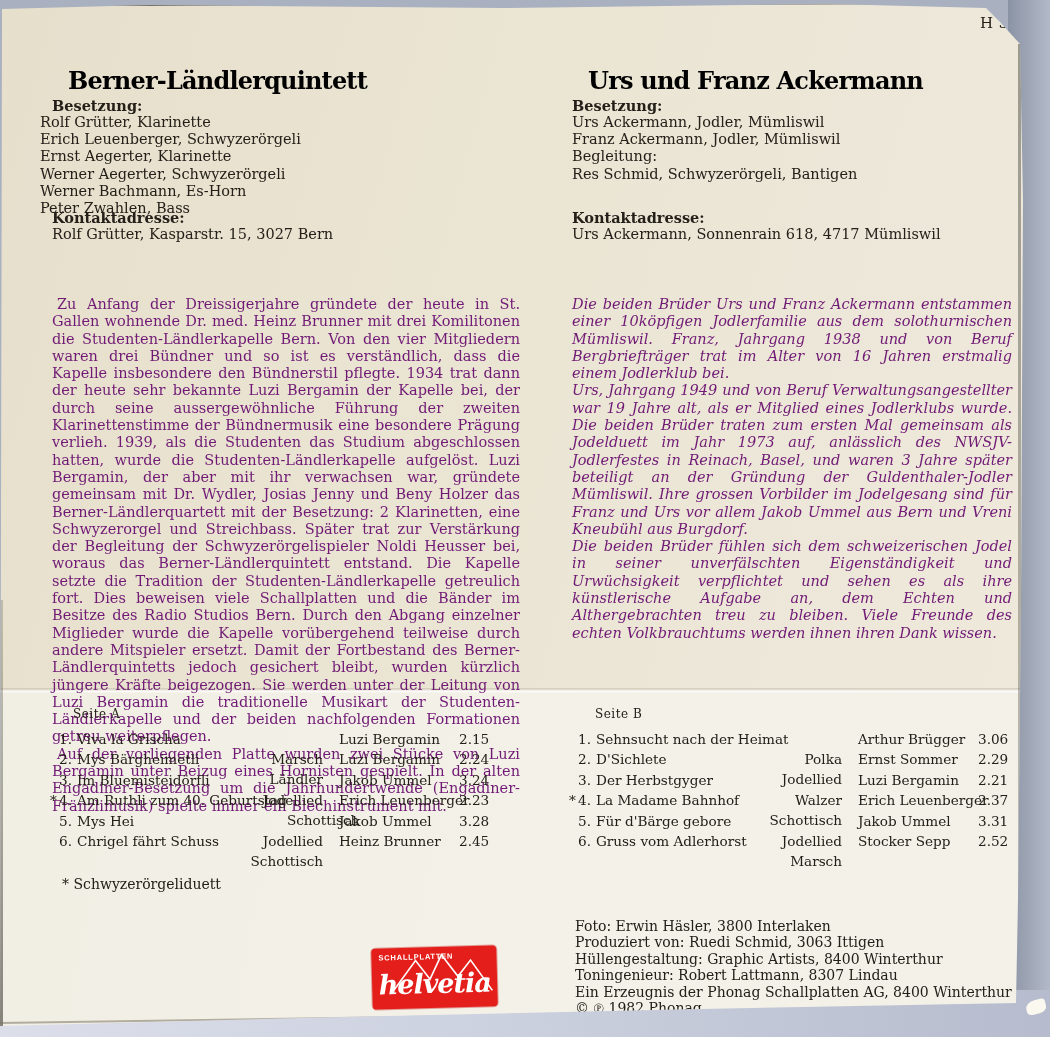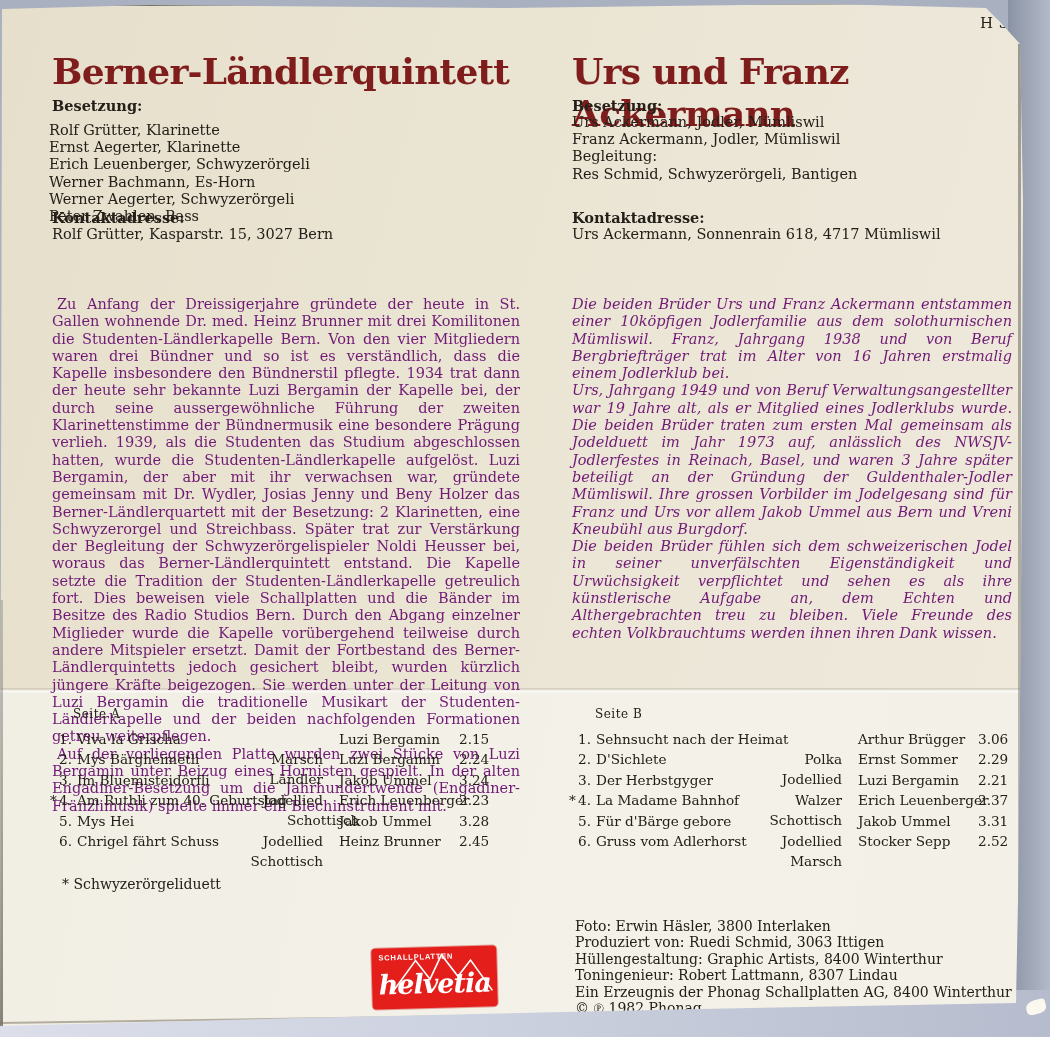--- a/index.html
+++ b/index.html
@@ -31,21 +31,21 @@
     background:linear-gradient(180deg,rgba(80,75,60,0.25),rgba(60,58,50,0.6));}
   .edge-right{position:absolute;left:1018px;top:44px;width:3px;height:960px;
     background:linear-gradient(180deg,rgba(90,88,80,0.55),rgba(120,118,108,0.4));}
   .edge-bottom{position:absolute;left:0;top:1022px;width:1020px;height:2px;
     background:rgba(125,118,100,0.55);transform:rotate(-0.85deg);transform-origin:left top;}
   .corner-chip{position:absolute;left:1026px;top:1000px;width:20px;height:14px;
     background:#faf8ef;border-radius:50% 20% 40% 30%;transform:rotate(-15deg);}
   
   .abs{position:absolute;}
   .catalog{font-size:15px;letter-spacing:0.5px;}
-  h1.artist{margin:0;font-size:36px;font-weight:900;letter-spacing:-0.8px;color:#7f1d1d;}
+  h1.artist{margin:16px;font-size:24px;font-weight:900;letter-spacing:-0.8px;color:#000000;}
   .label-bold{font-weight:bold;font-size:14.5px;}
   .info-line{font-size:14.5px;line-height:17.2px;}
   .bodytext{font-size:14.5px;line-height:17.3px;text-align:justify;color:#701a75;}
   .bodytext p{margin:0;text-indent:5px;}
   .bodytext-r p{text-indent:0;font-style:italic;}
   
   .side-label{font-size:12px;letter-spacing:0.5px;}
   .trackrows{font-size:13.6px;}
   .trow{display:flex;height:20.4px;align-items:flex-start;position:relative;}
   .tstar{position:absolute;left:-9px;top:0;}
@@ -82,26 +82,26 @@
   <div class="edge-left"></div>
   <div class="edge-right"></div>
   <div class="edge-bottom"></div>
 
   <div class="abs catalog" style="left:980px;top:14px;">H 315</div>
 
   <div class="abs" style="left:52px;top:50px;width:470px;">
     <h1 class="artist">Berner-Ländlerquintett</h1>
   </div>
   <div class="abs label-bold" style="left:52px;top:97px;">Besetzung:</div>
-  <div class="abs" style="left:49px;top:114px;margin-top:8px;">
+  <div class="abs" style="left:40px;top:114px;">
     <div class="info-line">Rolf Grütter, Klarinette</div>
+    <div class="info-line">Erich Leuenberger, Schwyzerörgeli</div>
     <div class="info-line">Ernst Aegerter, Klarinette</div>
-    <div class="info-line">Erich Leuenberger, Schwyzerörgeli</div>
+    <div class="info-line">Werner Aegerter, Schwyzerörgeli</div>
     <div class="info-line">Werner Bachmann, Es-Horn</div>
-    <div class="info-line">Werner Aegerter, Schwyzerörgeli</div>
     <div class="info-line">Peter Zwahlen, Bass</div>
   </div>
   <div class="abs label-bold" style="left:52px;top:209px;">Kontaktadresse:</div>
   <div class="abs info-line" style="left:52px;top:226px;">Rolf Grütter, Kasparstr. 15, 3027 Bern</div>
 
   <div class="abs" style="left:572px;top:50px;width:450px;">
     <h1 class="artist">Urs und Franz Ackermann</h1>
   </div>
   <div class="abs label-bold" style="left:572px;top:97px;">Besetzung:</div>
   <div class="abs" style="left:572px;top:114px;">

